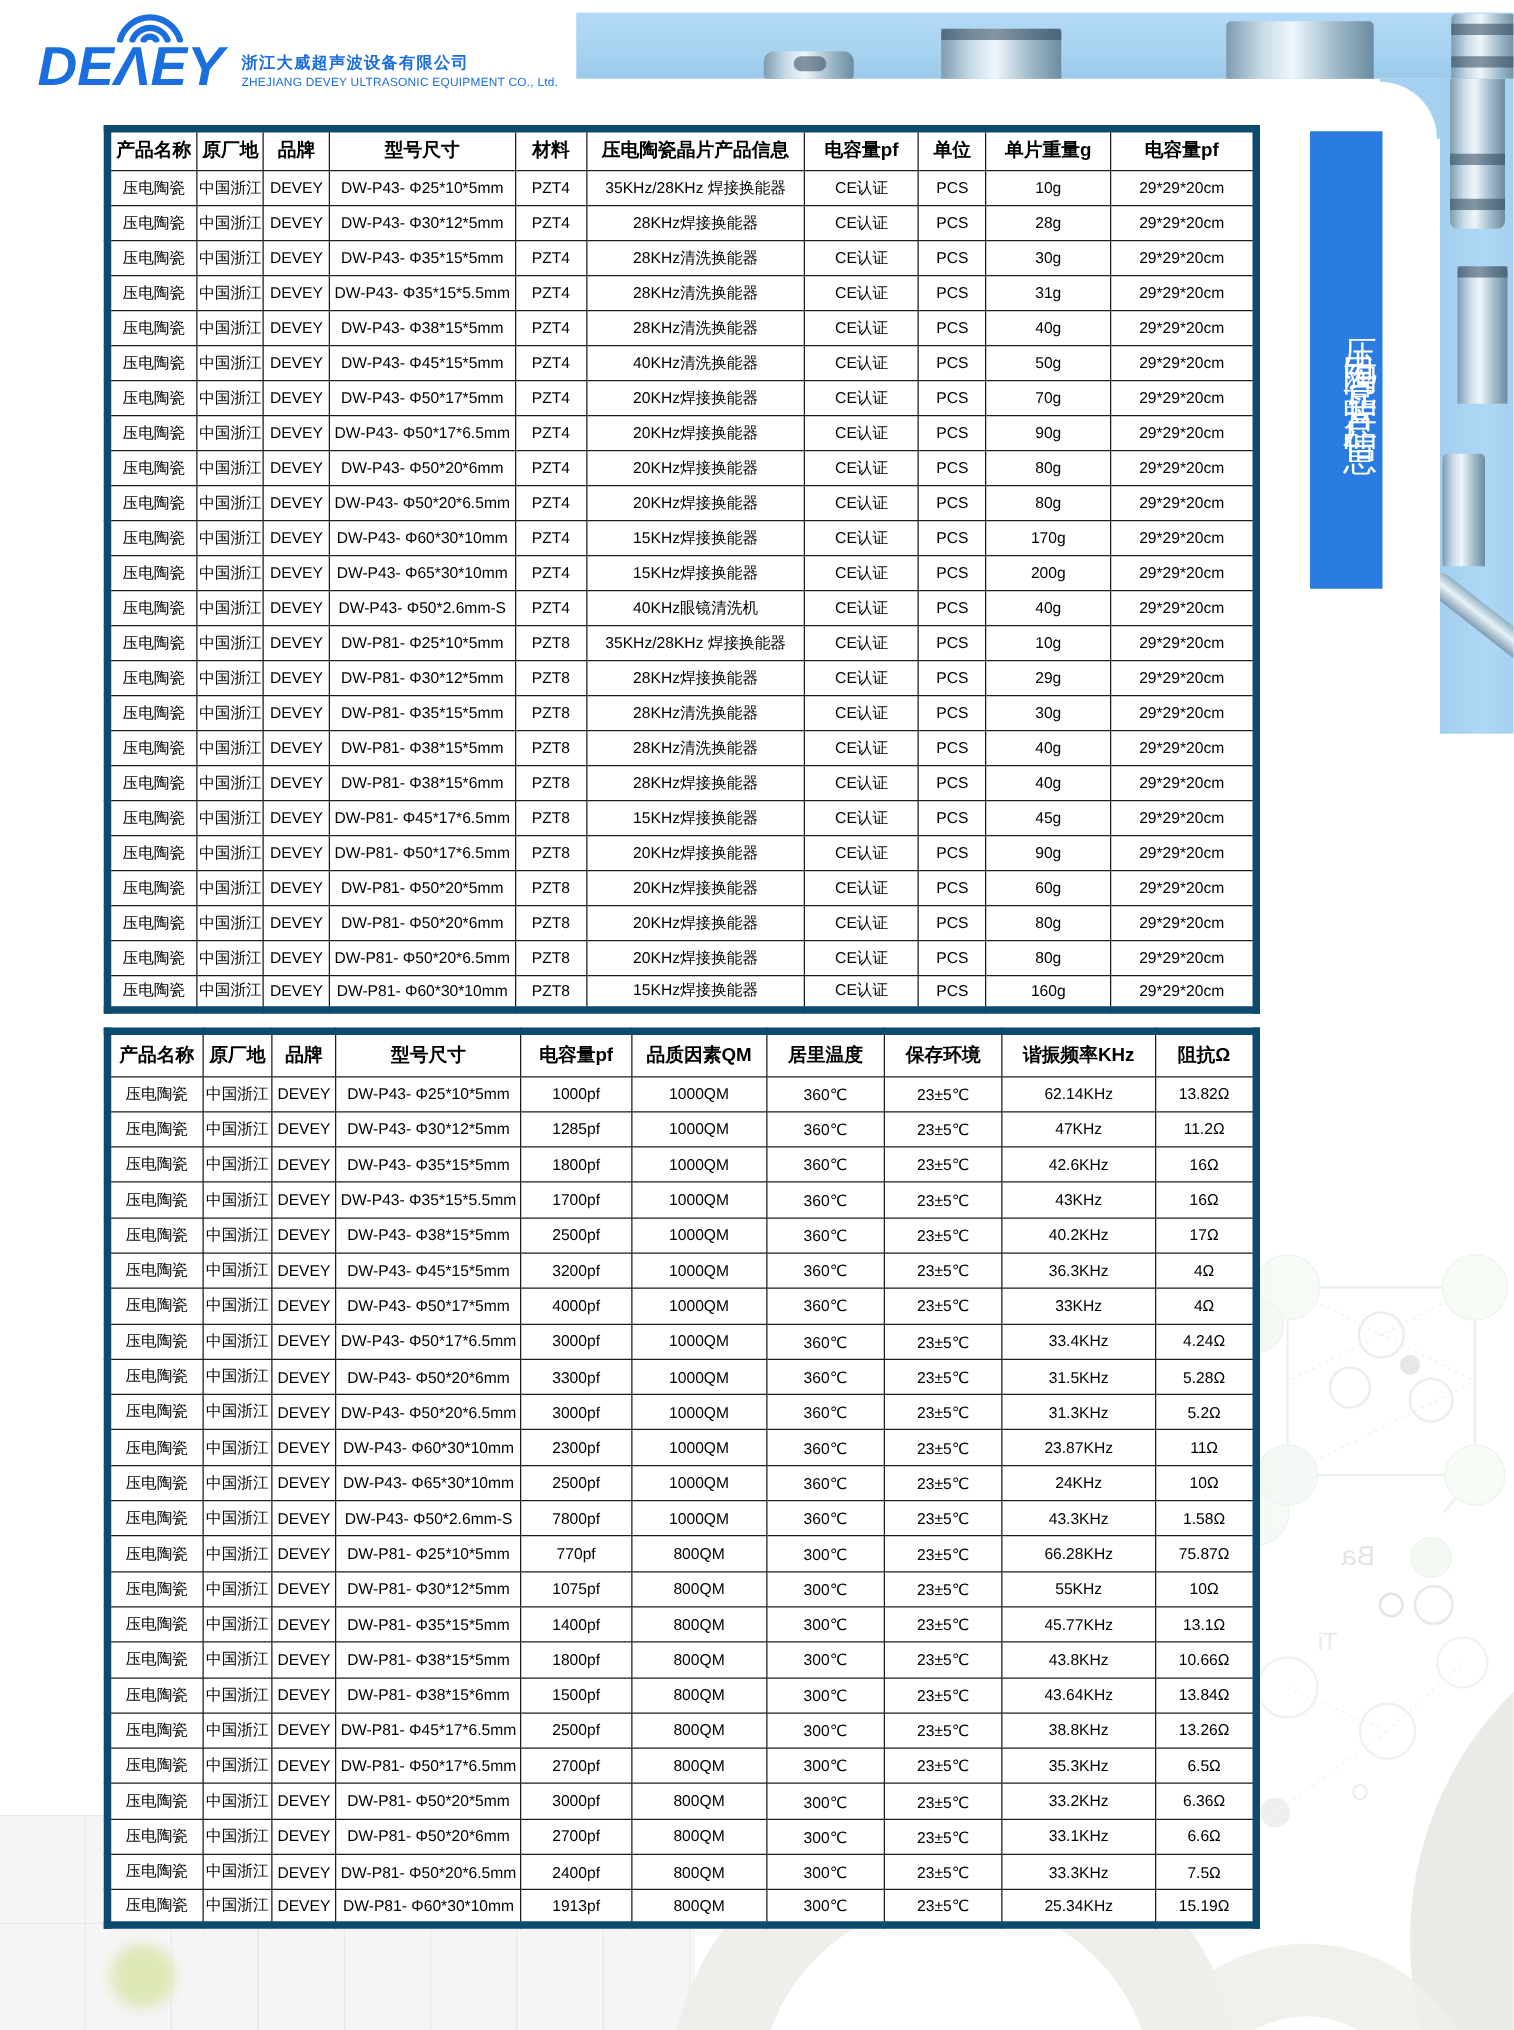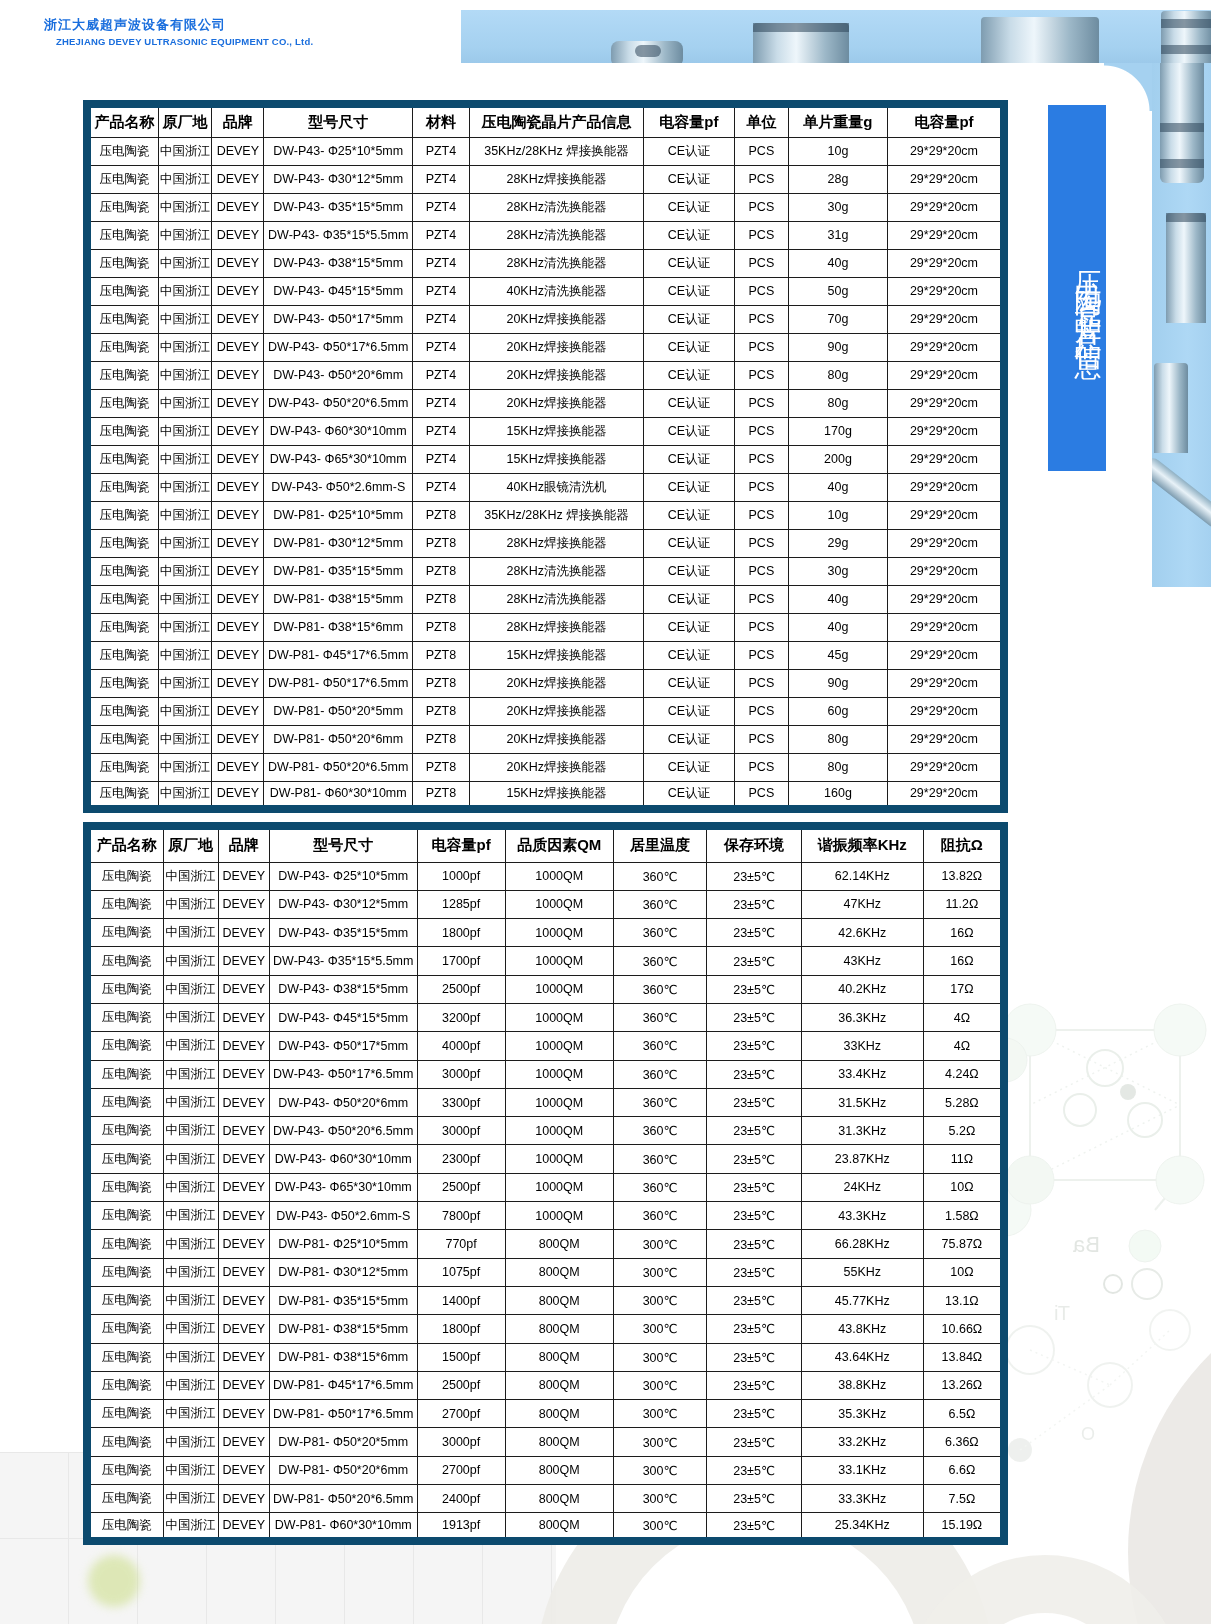--- a/index.html
+++ b/index.html
@@ -21,32 +21,32 @@
     background:linear-gradient(180deg,#8fb0c3 0%, #e8f2f8 45%, #7d9cb0 100%); transform:rotate(38deg); }
 
   
   .logo-block { position:absolute; left:30px; top:16px; display:flex; align-items:flex-end; }
   .logo-mark { position:relative; padding-top:16px; }
   .brand-text { font-style:italic; font-weight:bold; font-size:44px; line-height:44px;
     color:#1a6edd; letter-spacing:0px; }
   .logo-arcs { position:absolute; left:58px; top:-8px; }
   .company-names { margin-left:14px; padding-bottom:4px; }
   .company-cn { color:#1a6edd; font-weight:bold; font-size:13px; letter-spacing:1px; }
-  .company-en { color:#1a6edd; font-weight:bold; font-size:9.5px; margin-top:2px; letter-spacing:.2px;margin-left:12px; }
+  .company-en { color:#1a6edd; font-weight:normal; font-size:9.5px; margin-top:2px; letter-spacing:.2px; }
 
   
   .side-banner { position:absolute; left:1048px; top:105px; width:58px; height:366px;
     background:#2b7ce2; color:#fff; writing-mode:vertical-rl; text-orientation:upright;
     font-size:27px; font-weight:500; letter-spacing:9px; text-align:center; padding-top:14px; }
 
   
   .tablewrap { position:absolute; left:83px; width:925px; background:#fff; }
   #table1 { top:100px; }
   #table2 { top:822px; }
-  table.grid { width:100%; border-collapse:collapse; table-layout:fixed; border:8px solid #0c4a6e; background:#fff; }
+  table.grid { width:100%; border-collapse:collapse; table-layout:fixed; border:6px solid #0c4a6e; background:#fff; }
   table.grid th, table.grid td { border:1px solid #1c1c1c; text-align:center; vertical-align:middle;
     overflow:hidden; white-space:nowrap; color:#000; }
   table.grid th { font-size:15px; font-weight:bold; background:#fff; }
   table.grid td { font-size:12.5px; font-weight:500; }
   #table1 th { height:33px; } #table1 td { height:28px; }
   #table2 th { height:36px; } #table2 td { height:28.3px; }
 
   
   .wm { position:absolute; pointer-events:none; }
   .lattice { opacity:.55; }
@@ -87,20 +87,28 @@
     </div>
     <div class="cyl" style="left:14px; top:150px; width:40px; height:110px;">
       <div class="band" style="top:0;"></div>
     </div>
     <div class="cyl" style="left:2px; top:300px; width:34px; height:90px;"></div>
     <div class="rodslant" style="left:-18px; top:420px;"></div>
   </div>
   <div class="corner-patch"></div>
 
   <header class="logo-block">
+    <div class="logo-mark">
+      <svg class="logo-arcs" width="64" height="26" viewBox="0 0 64 26">
+        <path d="M8 24 A25 25 0 0 1 56 24" fill="none" stroke="#1a6edd" stroke-width="5" stroke-linecap="round"></path>
+        <path d="M18 24 A15 15 0 0 1 46 24" fill="none" stroke="#1a6edd" stroke-width="5" stroke-linecap="round"></path>
+        <path d="M27 24 A6 6 0 0 1 37 24" fill="none" stroke="#1a6edd" stroke-width="5" stroke-linecap="round"></path>
+      </svg>
+      <span class="brand-text">DEΛEY</span>
+    </div>
     <div class="company-names">
       <div class="company-cn">浙江大威超声波设备有限公司</div>
       <div class="company-en">ZHEJIANG DEVEY ULTRASONIC EQUIPMENT CO., Ltd.</div>
     </div>
   </header>
 
   <div class="side-banner">压电陶瓷晶片产品信息</div>
 
   <div class="wm grid-bg"></div>
   <div class="wm green-dot"></div>

